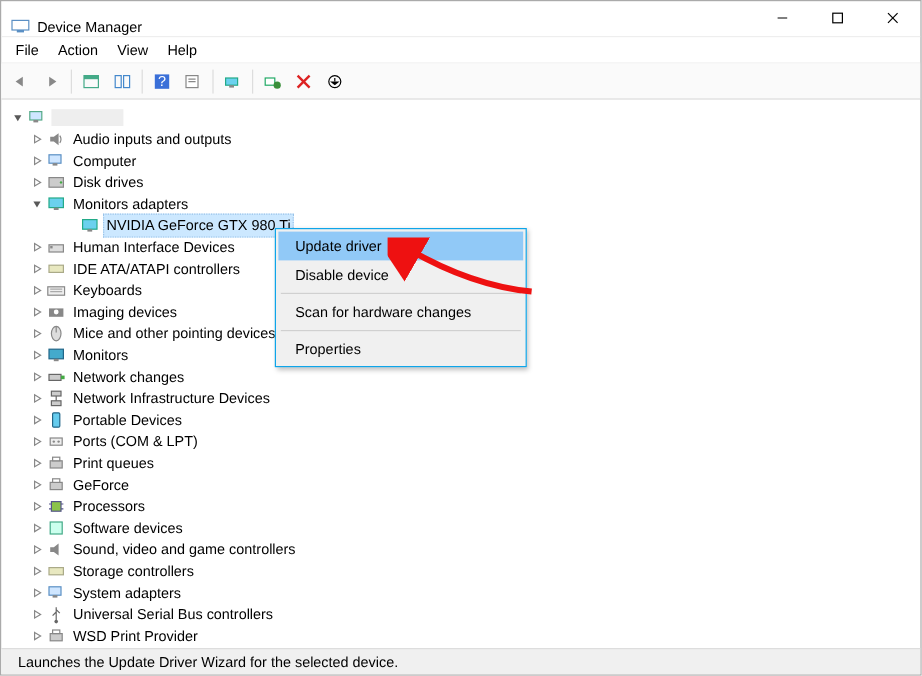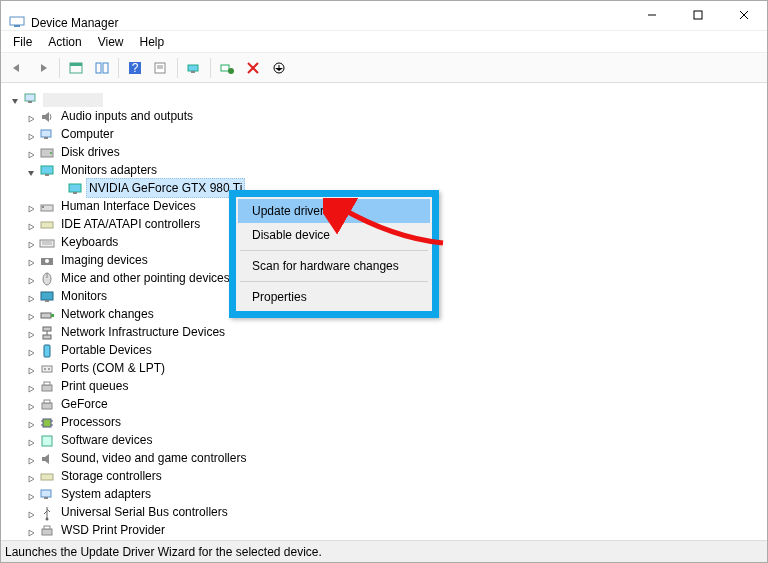--- a/index.html
+++ b/index.html
@@ -9,28 +9,28 @@
 .title-text{flex:1}
 .winbtns{display:flex}
 .winbtn{width:46px;height:30px;display:flex;align-items:center;justify-content:center;}
 .winbtn svg{display:block}
 .menubar{height:22px;display:flex;align-items:center;padding:0 4px;border-bottom:1px solid #eee}
 .menuitem{padding:2px 8px}
 .toolbar{height:30px;display:flex;align-items:center;padding:0 4px;border-bottom:1px solid #ddd;background:#fafafa;gap:2px}
 .tbtn{width:24px;height:24px;display:flex;align-items:center;justify-content:center;border:1px solid transparent}
 .sep{width:1px;height:20px;background:#ddd;margin:0 2px}
 .tree-area{position:absolute;top:84px;left:0;right:0;bottom:22px;overflow:auto;padding:4px 8px}
-.node{display:flex;align-items:flex-end;height:18px;line-height:18px;white-space:nowrap}
+.node{display:flex;align-items:center;height:18px;line-height:18px;white-space:nowrap}
 .expander{width:12px;height:12px;display:flex;align-items:center;justify-content:center;margin-right:2px}
 .expander svg{display:block}
 .node-icon{width:16px;height:16px;margin-right:4px;display:flex;align-items:center;justify-content:center}
 .node-label{padding:0 2px}
 .selected{background:#cce8ff;border:1px dotted #99c2e8;margin:-1px}
-.statusbar{position:absolute;bottom:0;left:0;right:0;height:22px;border-top:1px solid #ddd;background:#f0f0f0;padding:0 4px;display:flex;align-items:center}
-.ctxmenu{position:absolute;left:228px;top:189px;width:210px;background:#f0f0f0;border:7px solid #0ea5e9;box-shadow:2px 2px 4px rgba(0,0,0,.25);padding:2px}
+.statusbar{position:absolute;bottom:0;left:0;right:0;height:22px;border-top:1px solid #ddd;background:#f0f0f0;padding:0 14px;display:flex;align-items:center}
+.ctxmenu{position:absolute;left:228px;top:189px;width:210px;background:#f0f0f0;border:1px solid #0ea5e9;box-shadow:2px 2px 4px rgba(0,0,0,.25);padding:2px}
 .ctxitem{height:24px;display:flex;align-items:center;padding:0 14px}
 .ctxitem.hl{background:#91c9f7}
 .ctxsep{height:1px;background:#d0d0d0;margin:3px 2px}
 .ctxitem.bold{font-weight:normal}
 .arrow{position:absolute;left:322px;top:197px;pointer-events:none}
 </style>
 </head>
 <body>
 
 <div class="titlebar">

